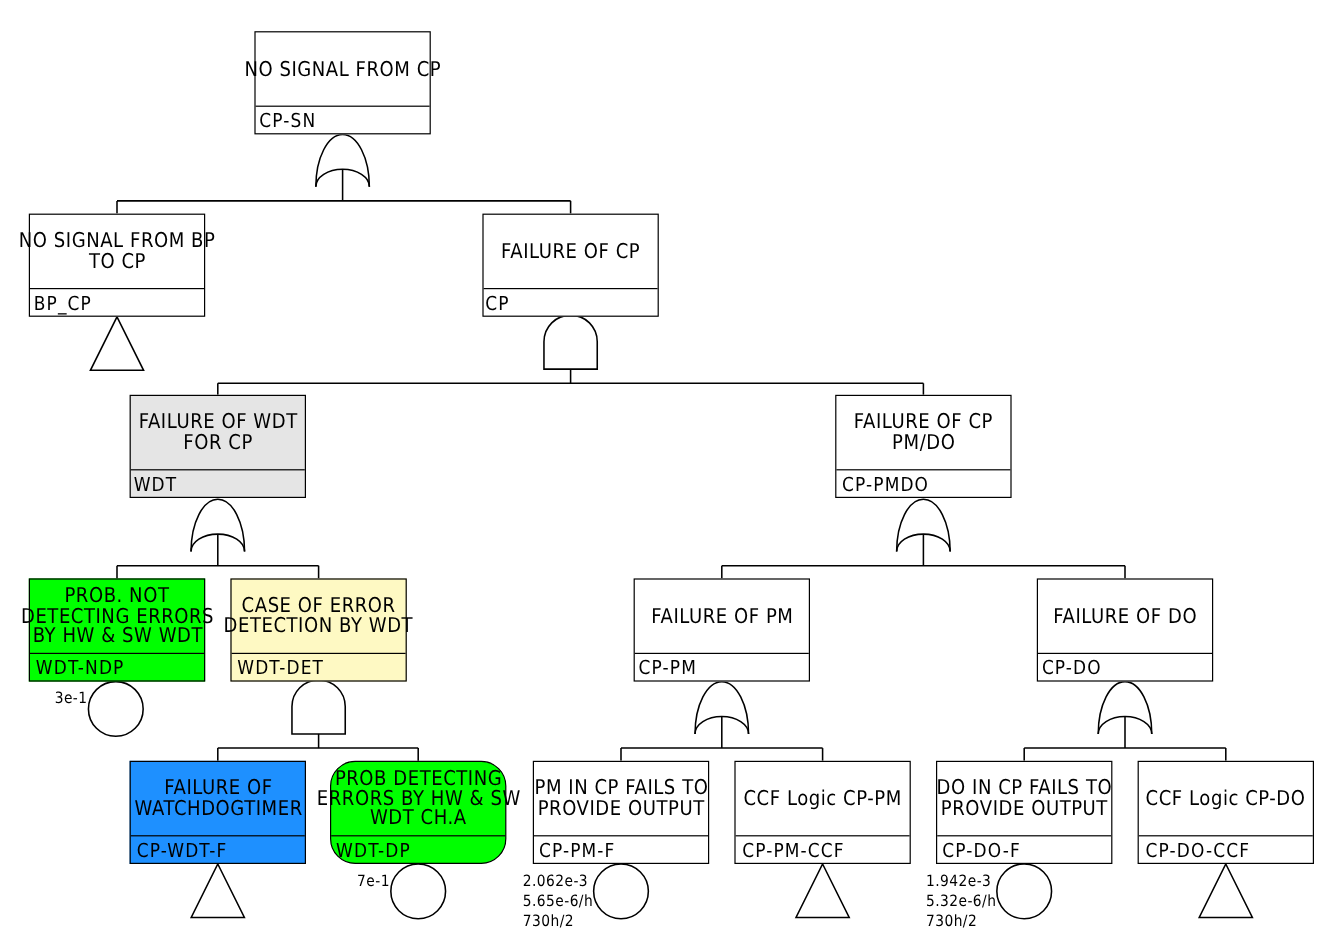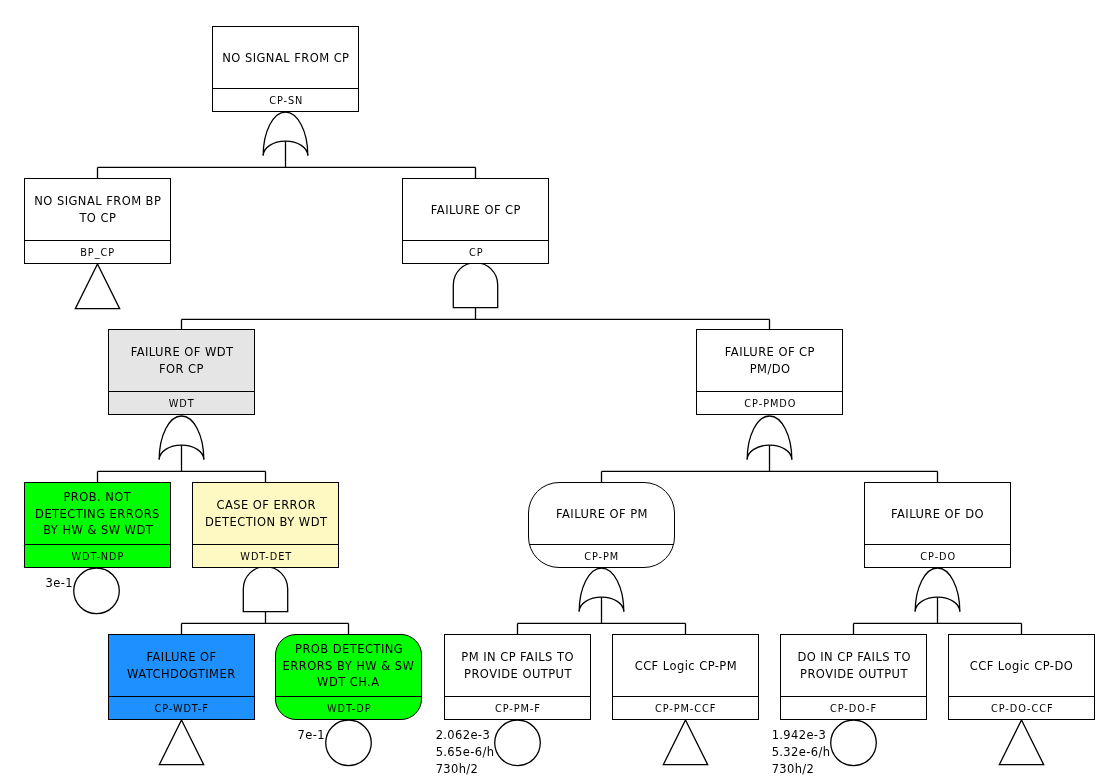--- a/index.html
+++ b/index.html
@@ -7,28 +7,28 @@
   body{width:1120px;height:778px;overflow:hidden;
        font-family:"DejaVu Sans",sans-serif;}
   #stage{position:relative;width:1120px;height:778px;background:#ffffff;}
   #wires{position:absolute;left:0;top:0;width:1120px;height:778px;}
   #wires path{stroke:#000000;stroke-width:1.3;fill:none;}
   #wires circle{stroke:#000000;stroke-width:1.3;}
   .node{position:absolute;box-sizing:border-box;border:1.3px solid #000000;
         width:147px;height:86px;background:#ffffff;}
   .node .desc{position:absolute;left:0;right:0;top:0;height:60.7px;
        display:flex;flex-direction:column;align-items:center;justify-content:center;
-       text-align:center;font-size:13px;line-height:16.9px;color:#000000;
+       text-align:center;font-size:17px;line-height:16.9px;color:#000000;
        padding-top:1.3px;box-sizing:border-box;}
   .node .desc div{white-space:nowrap;letter-spacing:0.50px;margin-right:-0.50px;
        transform:scaleX(0.885);}
   .node .idbar{position:absolute;left:0;right:0;top:60.7px;bottom:0;
        border-top:1.3px solid #000000;
-       display:flex;align-items:center;justify-content:center;
-       text-align:center;font-size:11px;line-height:18px;color:#000000;
+       display:flex;align-items:center;justify-content:flex-start;
+       text-align:center;font-size:16px;line-height:18px;color:#000000;
        padding-top:2px;}
   .node .idbar>span{display:inline-block;white-space:nowrap;
        letter-spacing:1.05px;margin-right:-1.05px;transform:scaleX(0.885);}
   .param{position:absolute;font-size:13px;line-height:17px;
        color:#000000;}
   .param div{white-space:nowrap;letter-spacing:0.42px;margin-right:-0.42px;
        transform:scaleX(0.885);transform-origin:right center;}
 </style>
 </head>
 <body>
@@ -185,21 +185,21 @@
 </div>
 <div class="node" style="left:192px;top:482px;background:#fef9c3;">
   <div class="desc">
     <div>CASE OF ERROR</div>
     <div>DETECTION BY WDT</div>
   </div>
   <div class="idbar">
         <span>WDT-DET</span>
       </div>
 </div>
-<div class="node" style="left:528px;top:482px;background:#ffffff;border-radius:31px;">
+<div class="node" style="left:528px;top:482px;background:#ffffff;">
   <div class="desc">
     <div>FAILURE OF PM</div>
   </div>
   <div class="idbar">
         <span>CP-PM</span>
       </div>
 </div>
 <div class="node" style="left:864px;top:482px;background:#ffffff;">
   <div class="desc">
     <div>FAILURE OF DO</div>

